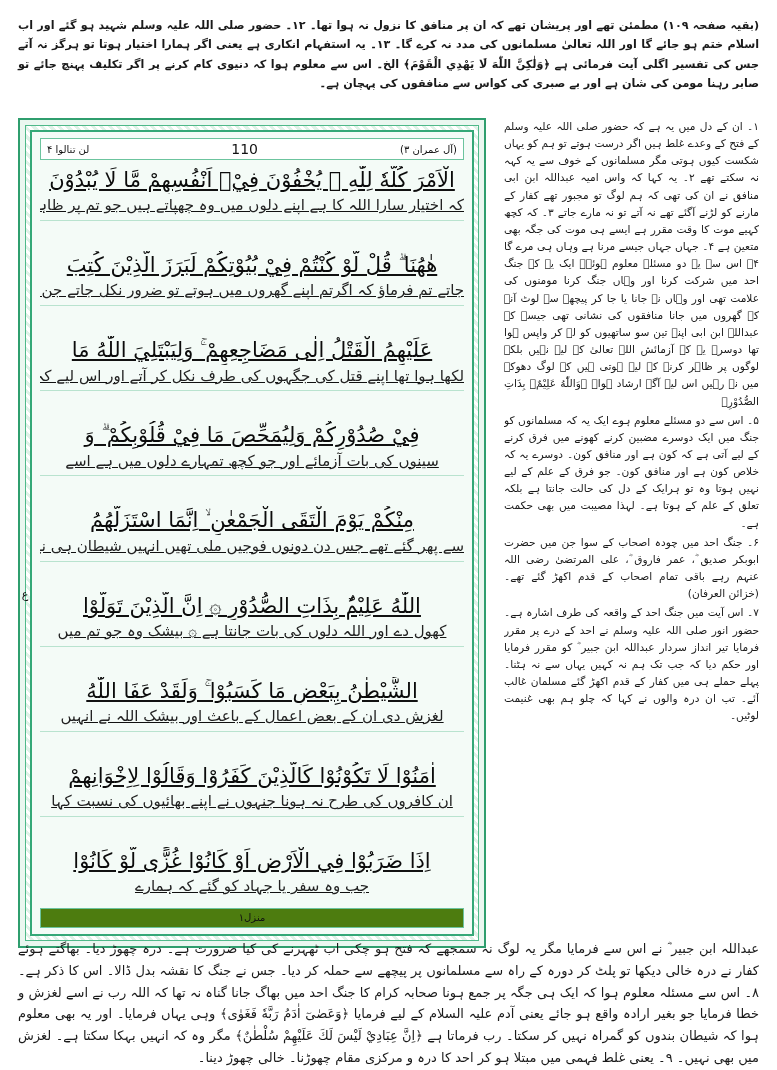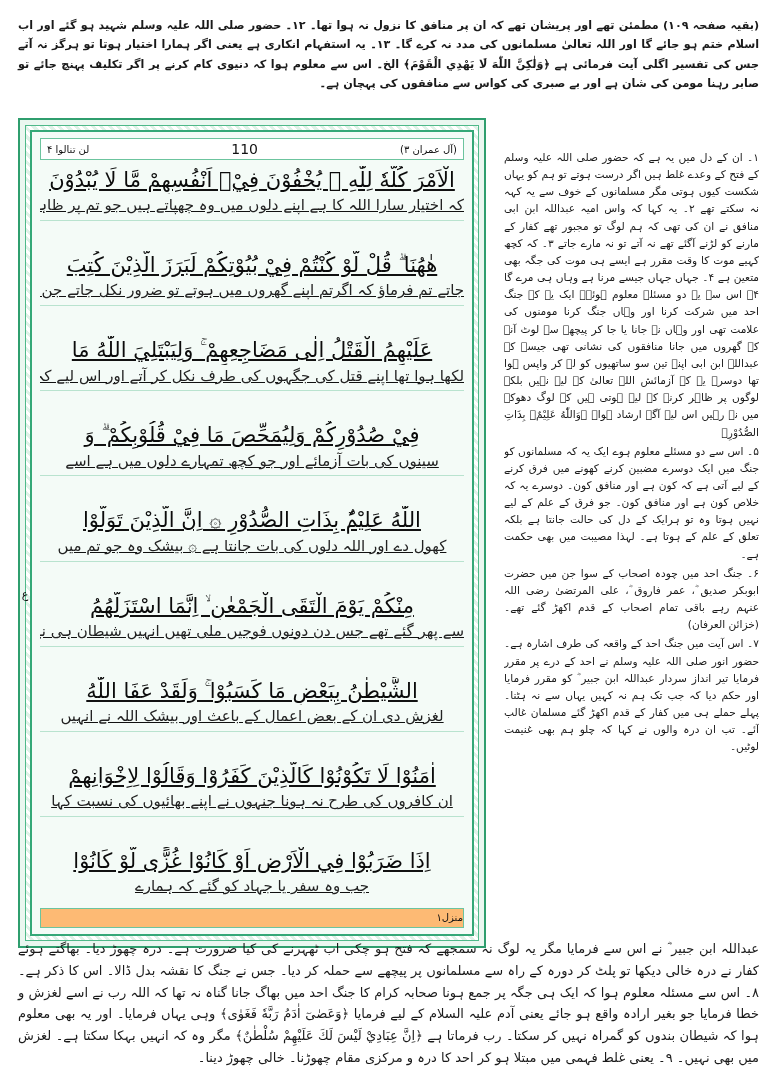--- a/index.html
+++ b/index.html
@@ -53,21 +53,20 @@
     top: 0;
     right: 0;
     width: 255px;
     height: 830px;
     direction: rtl;
     text-align: justify;
     font-size: 10.6px;
     line-height: 1.62;
     color: #1a1a1a;
     overflow: hidden;
-    margin-top: 31px;
   }
   .side-commentary p {
     margin: 0 0 2px 0;
   }
 
   
   .quran-frame {
     position: absolute;
     top: 0;
     left: 0;
@@ -158,23 +157,24 @@
     line-height: 1.45;
     color: #222;
     margin-top: 1px;
     white-space: nowrap;
     overflow: hidden;
   }
 
   .quran-footer {
     flex: 0 0 auto;
     border: 1px solid #6cc49e;
-    background: #fdba74;
+    background: #4d7c0f;
     height: 18px;
     line-height: 17px;
+    text-align: center;
     font-size: 10px;
     direction: rtl;
     margin-top: 3px;
   }
 
   
   .frame-side-marker {
     position: absolute;
     top: 468px;
     left: -2px;
@@ -236,27 +236,27 @@
               <div class="ayah-arabic">عَلَيْهِمُ الْقَتْلُ اِلٰى مَضَاجِعِهِمْ ۚ وَلِيَبْتَلِيَ اللّٰهُ مَا</div>
               <div class="ayah-urdu">لکھا ہوا تھا اپنے قتل کی جگہوں کی طرف نکل کر آتے اور اس لیے کہ اللہ تمہارے</div>
             </div>
 
             <div class="ayah-block">
               <div class="ayah-arabic">فِيْ صُدُوْرِكُمْ وَلِيُمَحِّصَ مَا فِيْ قُلُوْبِكُمْ ۗ وَ</div>
               <div class="ayah-urdu">سینوں کی بات آزمائے اور جو کچھ تمہارے دلوں میں ہے اسے</div>
             </div>
 
             <div class="ayah-block">
+              <div class="ayah-arabic">مِنْكُمْ يَوْمَ الْتَقَى الْجَمْعٰنِ ۙ اِنَّمَا اسْتَزَلَّهُمُ</div>
+              <div class="ayah-urdu">سے پھر گئے تھے جس دن دونوں فوجیں ملی تھیں انہیں شیطان ہی نے</div>
+            </div>
+
+            <div class="ayah-block">
               <div class="ayah-arabic">اللّٰهُ عَلِيْمٌۢ بِذَاتِ الصُّدُوْرِ ۞ اِنَّ الَّذِيْنَ تَوَلَّوْا</div>
               <div class="ayah-urdu">کھول دے اور اللہ دلوں کی بات جانتا ہے ۞ بیشک وہ جو تم میں</div>
-            </div>
-
-            <div class="ayah-block">
-              <div class="ayah-arabic">مِنْكُمْ يَوْمَ الْتَقَى الْجَمْعٰنِ ۙ اِنَّمَا اسْتَزَلَّهُمُ</div>
-              <div class="ayah-urdu">سے پھر گئے تھے جس دن دونوں فوجیں ملی تھیں انہیں شیطان ہی نے</div>
             </div>
 
             <div class="ayah-block">
               <div class="ayah-arabic">الشَّيْطٰنُ بِبَعْضِ مَا كَسَبُوْا ۚ وَلَقَدْ عَفَا اللّٰهُ</div>
               <div class="ayah-urdu">لغزش دی ان کے بعض اعمال کے باعث اور بیشک اللہ نے انہیں</div>
             </div>
 
 
             <div class="ayah-block">
               <div class="ayah-arabic">اٰمَنُوْا لَا تَكُوْنُوْا كَالَّذِيْنَ كَفَرُوْا وَقَالُوْا لِاِخْوَانِهِمْ</div>

